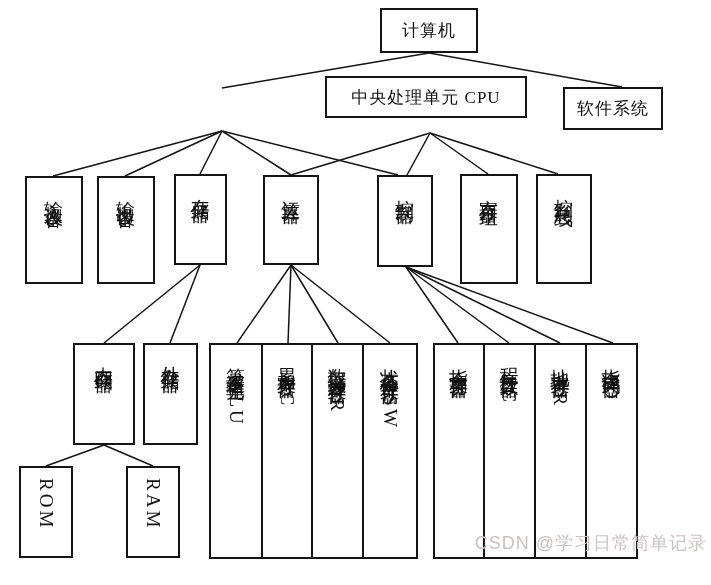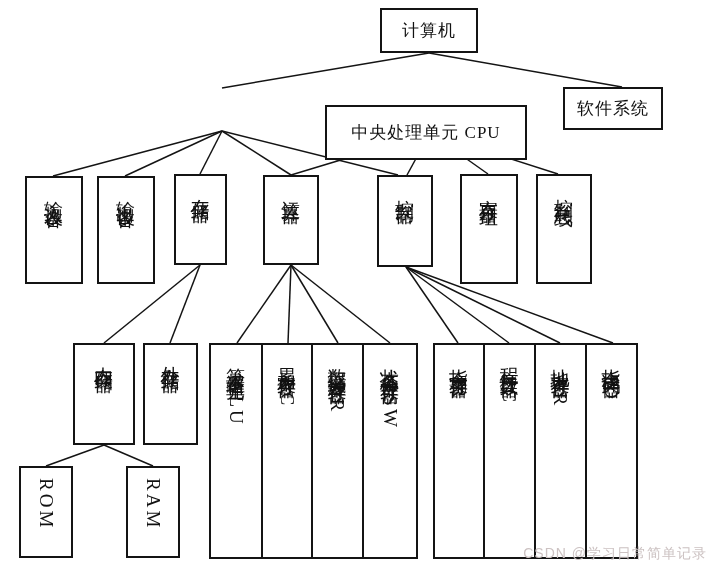--- a/index.html
+++ b/index.html
@@ -13,21 +13,21 @@
     display:flex;justify-content:center;overflow:hidden;
   }
   .hnode{align-items:center;font-size:17px;letter-spacing:1px;white-space:nowrap;}
   .vnode{align-items:flex-start;}
   .vtext{
     writing-mode:vertical-rl;text-orientation:mixed;
     font-size:19px;letter-spacing:3px;line-height:1;white-space:nowrap;
   }
   .pt6{padding-top:6px;} .pt8{padding-top:8px;} .pt10{padding-top:10px;}
   #watermark{
-    position:absolute;right:4px;top:545px;font-size:14px;color:#ccc2c2;
+    position:absolute;right:4px;top:531px;font-size:18px;color:#ccc2c2;
     letter-spacing:1px;font-family:"Liberation Sans","DejaVu Sans",sans-serif;
   }
 </style>
 </head>
 <body>
 
 <div id="canvas">
   <svg id="edge-svg">
       <line x1="429" y1="53" x2="222" y2="88" stroke="#141414" stroke-width="1.5"></line>
       <line x1="429" y1="53" x2="622" y2="87" stroke="#141414" stroke-width="1.5"></line>
@@ -51,21 +51,21 @@
       <line x1="406" y1="267" x2="560" y2="343" stroke="#141414" stroke-width="1.5"></line>
       <line x1="406" y1="267" x2="613" y2="343" stroke="#141414" stroke-width="1.5"></line>
       <line x1="104" y1="445" x2="46" y2="466" stroke="#141414" stroke-width="1.5"></line>
       <line x1="104" y1="445" x2="153" y2="466" stroke="#141414" stroke-width="1.5"></line>
     </svg>
 
   <div class="node hnode" style="left:380px;top:8px;width:98px;height:45px;">
       <span>计算机</span>
     </div>
 
-  <div class="node hnode" style="left:325px;top:105px;width:202px;height:55px;">
+  <div class="node hnode" style="left:325px;top:76px;width:202px;height:42px;">
       <span>中央处理单元 CPU</span>
     </div>
   <div class="node hnode" style="left:563px;top:87px;width:100px;height:43px;">
       <span>软件系统</span>
     </div>
 
   <div class="node vnode pt8" style="left:25px;top:176px;width:58px;height:108px;">
       <span class="vtext">输入设备</span>
     </div>
   <div class="node vnode pt8" style="left:97px;top:176px;width:58px;height:108px;">

